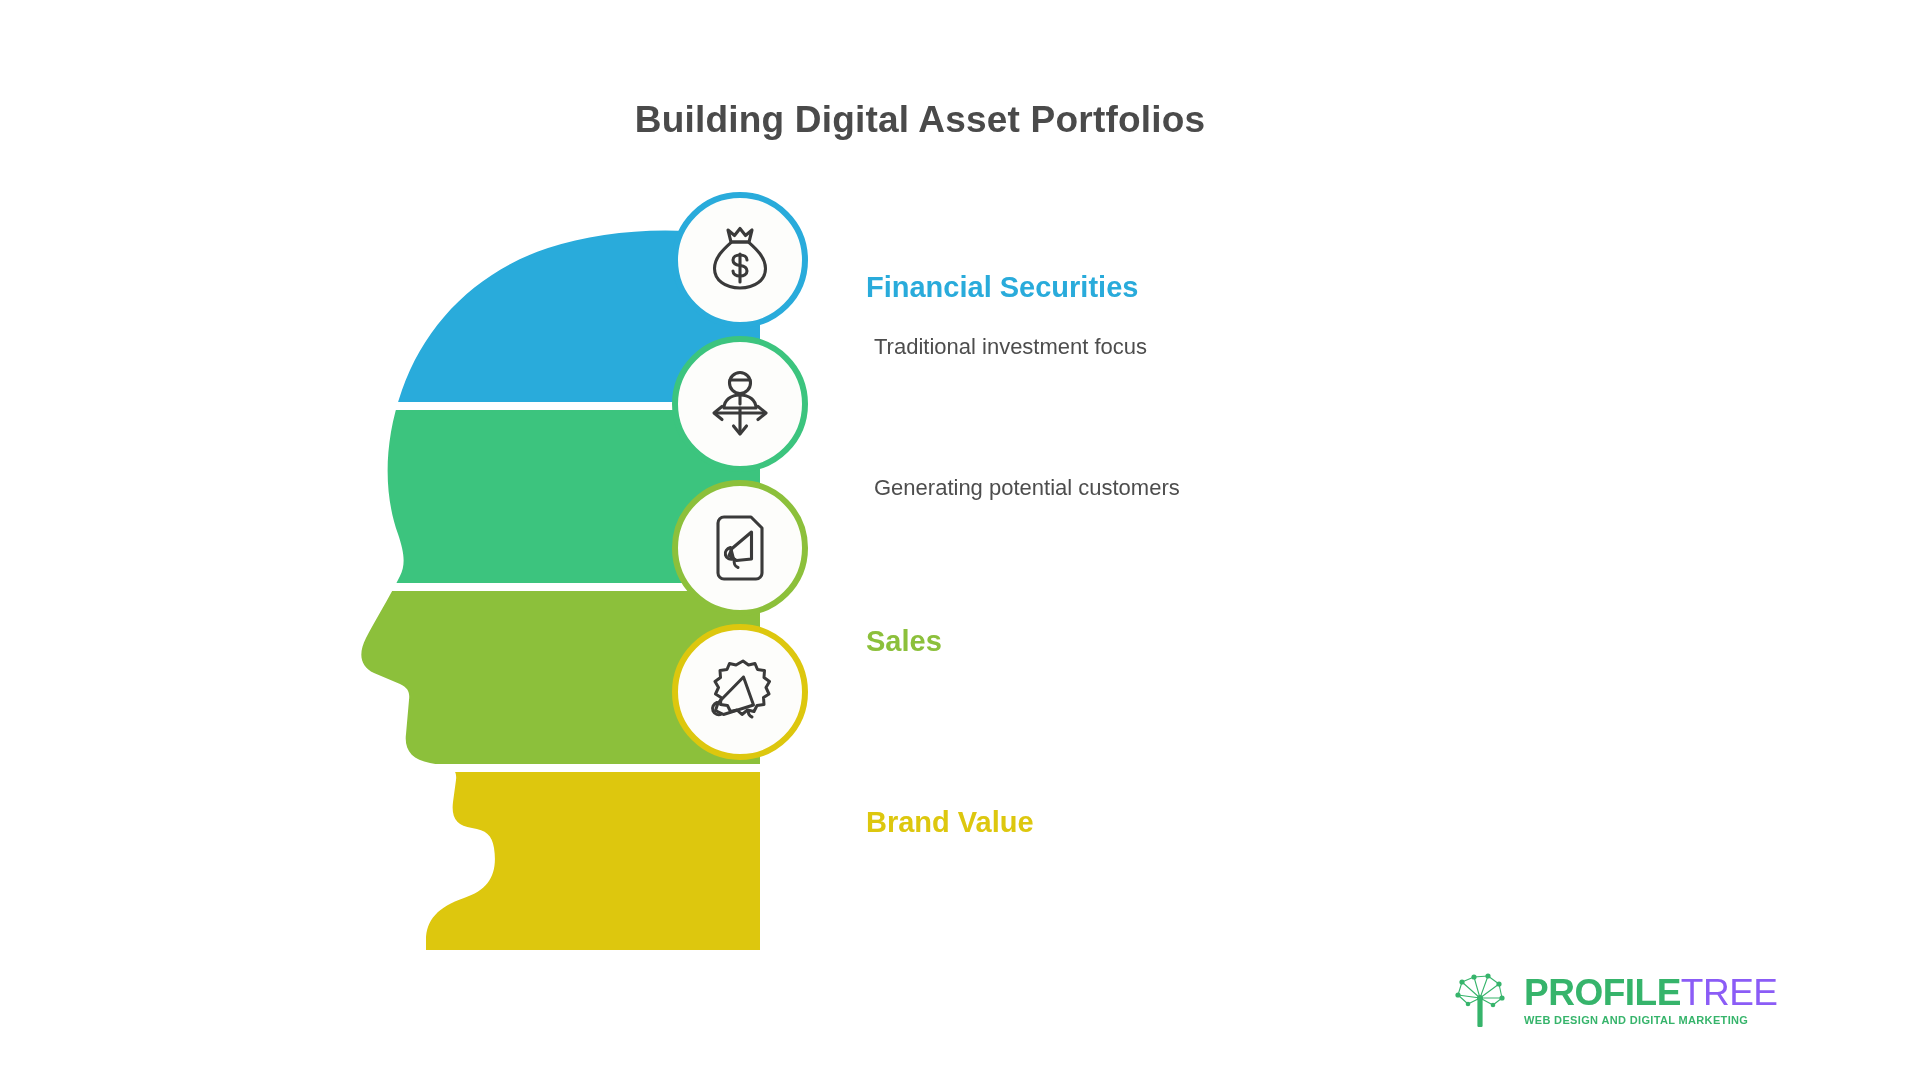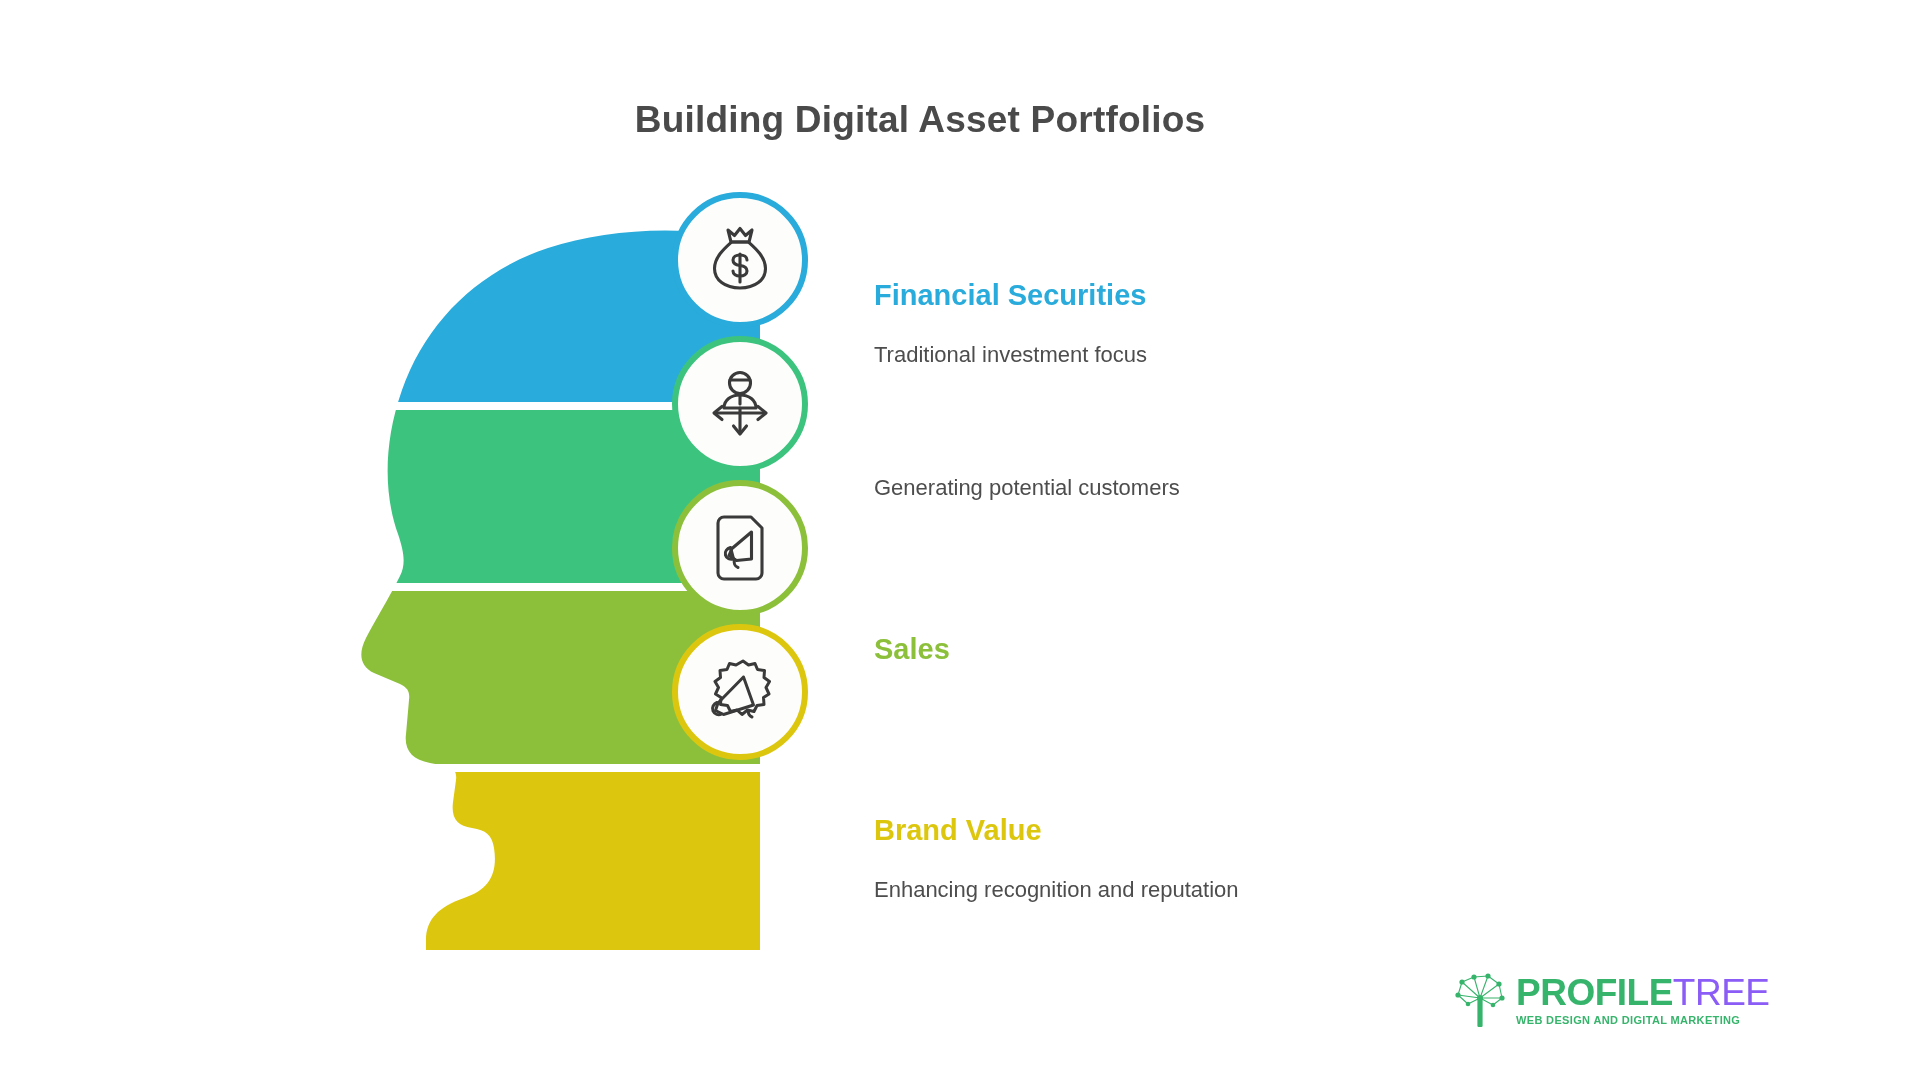--- a/index.html
+++ b/index.html
@@ -69,21 +69,21 @@
 
   
   .row-text {
     position: absolute;
     left: 862px;
   }
   .row-title {
     font-size: 29px;
     font-weight: bold;
     line-height: 1.15;
-    margin: 12px;
+    margin: 4px;
     white-space: nowrap;
   }
   .row-desc {
     font-size: 22px;
     color: #4d4d4d;
     line-height: 1.3;
     margin: 12px;
     white-space: nowrap;
   }
   .rt-0 { top: 267px; }
@@ -95,21 +95,21 @@
   .rt-2 .row-desc,
   .rt-3 .row-desc { margin-top: 29px; }
 
   
   .logo {
     position: absolute;
     left: 1452px;
     top: 968px;
     display: flex;
     align-items: center;
-    gap: 8px;
+    gap: 16px;
   }
   .logo-mark { display: block; }
   .logo-text-block {
     display: flex;
     flex-direction: column;
     align-items: flex-start;
   }
   .logo-wordmark {
     display: flex;
     align-items: baseline;
@@ -246,21 +246,20 @@
   <div class="row-text rt-1">
     <p class="row-desc">Generating potential customers</p>
   </div>
 
   <div class="row-text rt-2">
     <p class="row-title" style="color:#8cc03b">Sales</p>
   </div>
 
   <div class="row-text rt-3">
     <p class="row-title" style="color:#ddc70e">Brand Value</p>
-    <p class="row-desc">Enhancing recognition and reputation</p>
   </div>
 
   <div class="logo">
     <span class="logo-mark">
       <svg width="56" height="60" viewBox="0 0 56 60" fill="none" stroke="#36b46b" stroke-width="1.1">
         <g stroke-linecap="round">
           <line x1="28" y1="30" x2="10" y2="14"></line>
           <line x1="28" y1="30" x2="22" y2="9"></line>
           <line x1="28" y1="30" x2="36" y2="8"></line>
           <line x1="28" y1="30" x2="47" y2="16"></line>

